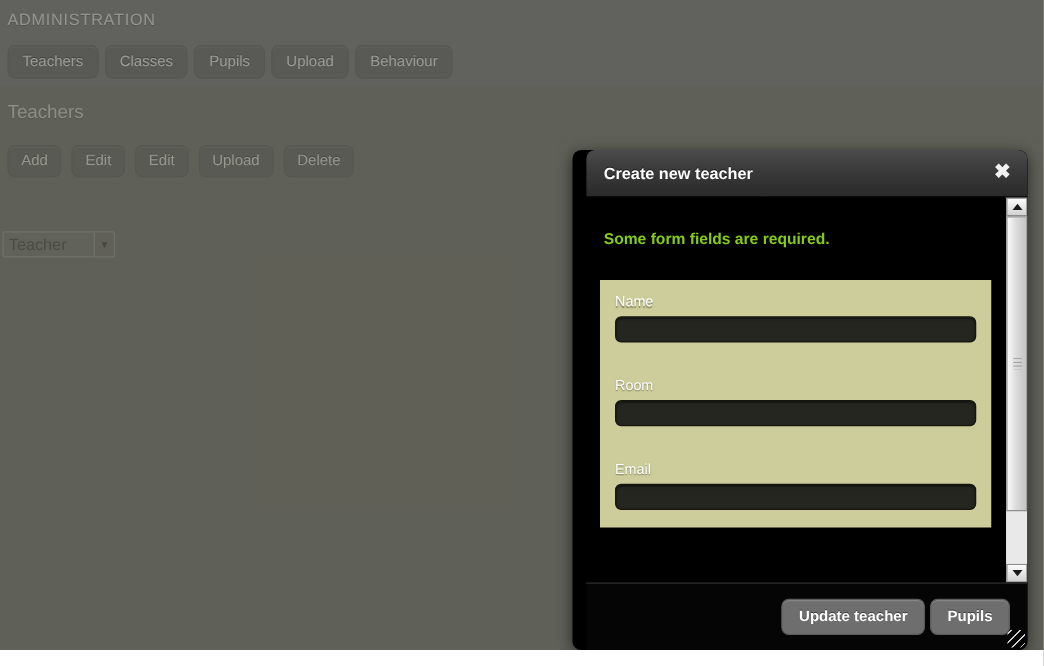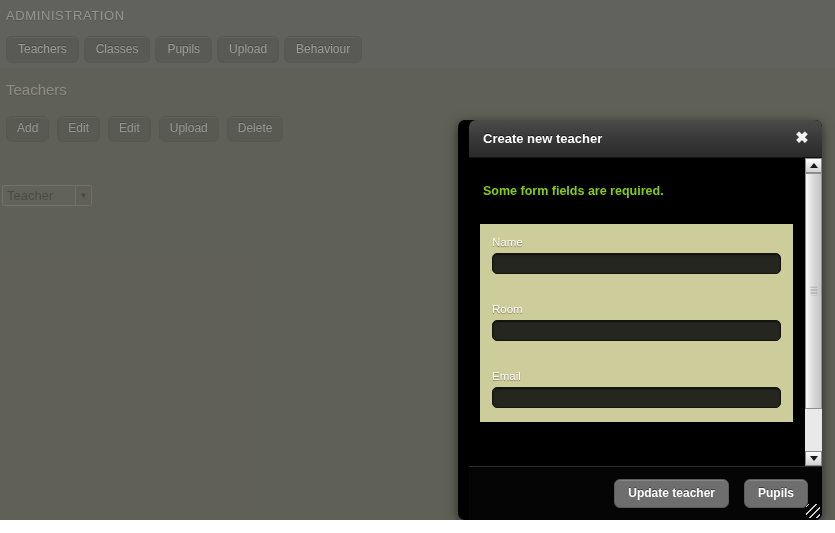--- a/index.html
+++ b/index.html
@@ -286,21 +286,21 @@
   #modal-footer {
     flex: 0 0 53px;
     height: 53px;
     background: #050505;
     border-top: 1px solid #2d2d2d;
     position: relative;
     display: flex;
     align-items: center;
     justify-content: flex-end;
     padding-right: 14px;
-    gap: 15px;
+    gap: 4px;
   }
   .footer-btn {
     background: #6e6e6e;
     color: #ffffff;
     border: 1px solid #5c5c5c;
     border-radius: 6px;
     padding: 6px 13px 7px 13px;
     font-size: 12px;
     font-weight: bold;
     line-height: 14px;

